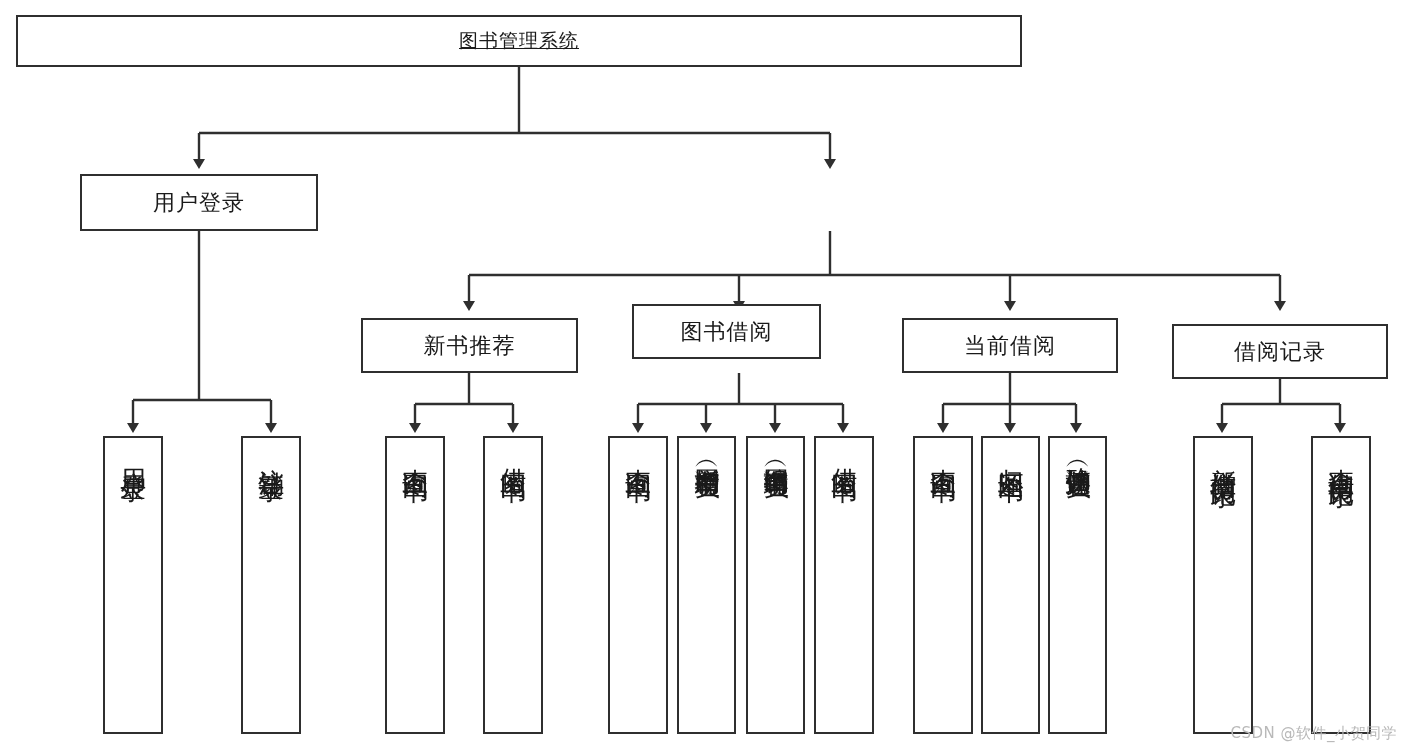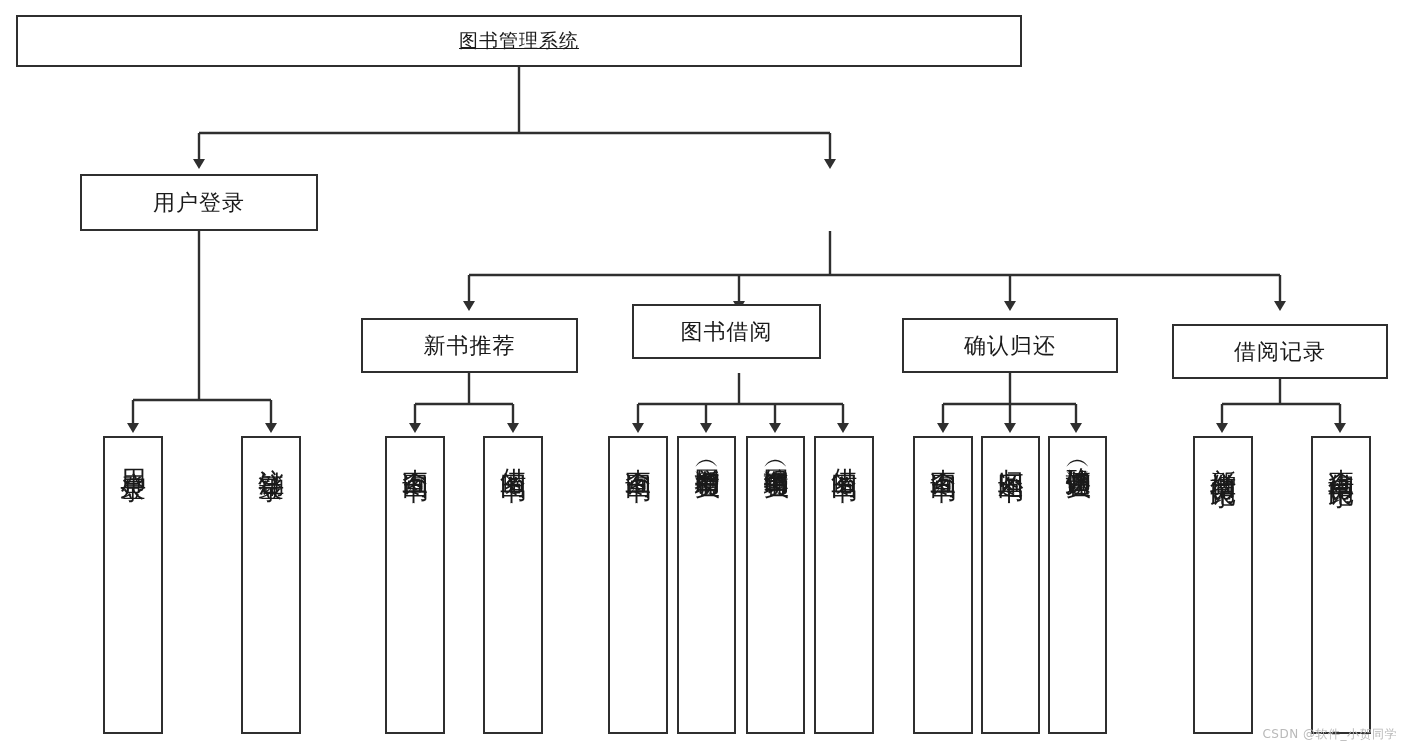--- a/index.html
+++ b/index.html
@@ -35,21 +35,21 @@
     line-height:1.05;
     letter-spacing:3px;
     white-space:normal;
   }
   .node.v.tall .lbl{ font-size:25px; letter-spacing:1px; }
 
   #watermark{
     position:absolute;
     right:8px;
     bottom:4px;
-    font-size:12px;
+    font-size:15px;
     color:#b9b9b9;
     letter-spacing:0.5px;
     white-space:nowrap;
   }
 </style>
 </head>
 <body>
 
 <div id="canvas">
 
@@ -111,21 +111,21 @@
     <span class="lbl">用户登录</span>
   </div>
 
   <div class="node h" style="left:361px;top:318px;width:217px;height:55px;">
     <span class="lbl">新书推荐</span>
   </div>
   <div class="node h" style="left:632px;top:304px;width:189px;height:55px;">
     <span class="lbl">图书借阅</span>
   </div>
   <div class="node h" style="left:902px;top:318px;width:216px;height:55px;">
-    <span class="lbl">确认归还</span>
+    <span class="lbl">当前借阅</span>
   </div>
   <div class="node h" style="left:1172px;top:318px;width:216px;height:55px;margin-top:6px;">
     <span class="lbl">借阅记录</span>
   </div>
 
   <div class="node v" style="left:103px;top:436px;width:60px;height:298px;">
     <span class="lbl">用户登录</span>
   </div>
   <div class="node v" style="left:241px;top:436px;width:60px;height:298px;">
     <span class="lbl">注销登录</span>

